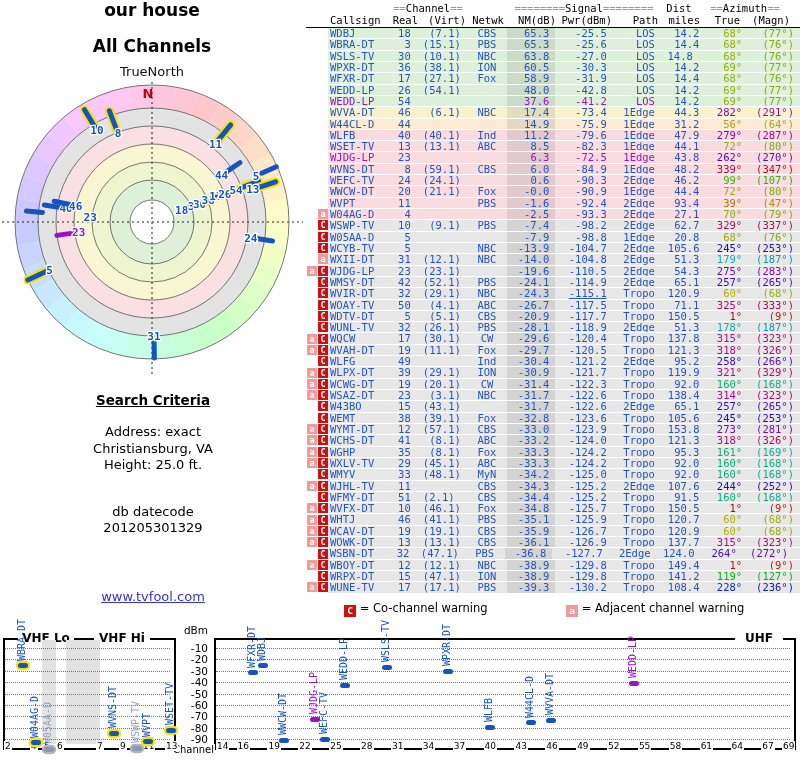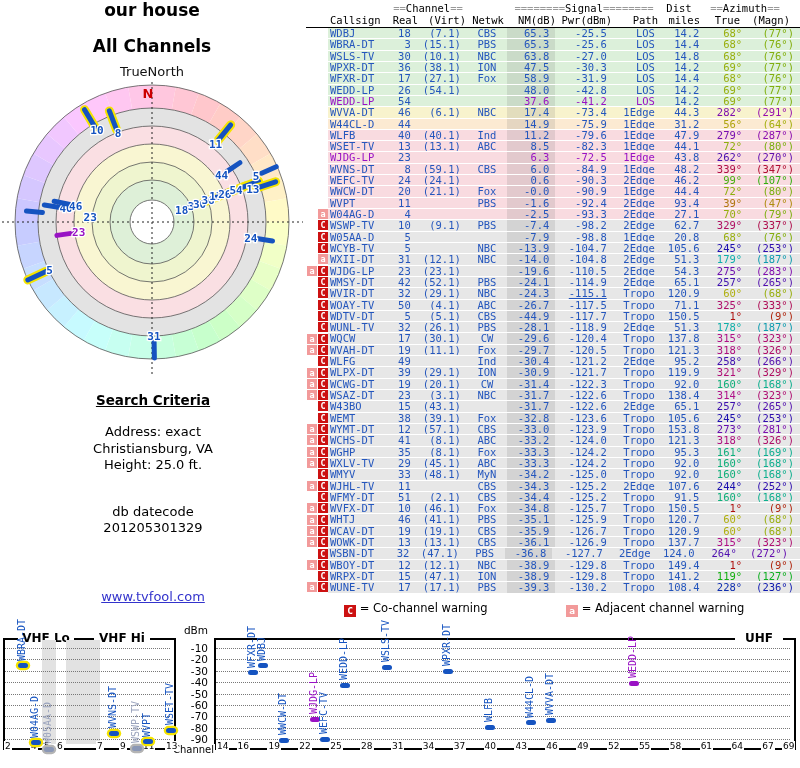--- a/index.html
+++ b/index.html
@@ -225,31 +225,31 @@
       </div>
       <div class="trow">
         <span class="gut"></span>
         <span class="cell l bg-g" style="width: 60px; padding-left: 2px;">WSLS-TV</span>
         <span class="cell r bg-g" style="width: 28px; padding-right: 6px;">30</span>
         <span class="cell r bg-g" style="width: 48px; padding-right: 6px;">(10.1)</span>
         <span class="cell c bg-g" style="width: 44px;">NBC</span>
         <span class="cell r bg-g nmcell" style="width: 46px; padding-right: 6px;">63.8</span>
         <span class="cell r bg-g" style="width: 56px; padding-right: 6px;">-27.0</span>
         <span class="cell r bg-g" style="width: 46px; padding-right: 6px;">LOS</span>
-        <span class="cell r bg-g" style="width: 42px; padding-right: 6px;">14.8</span>
+        <span class="cell r bg-g" style="width: 42px; padding-right: 6px; text-align: center;">14.8</span>
         <span class="cell r bg-g" style="color: rgb(153, 175, 14); width: 40px; padding-right: 6px;">68°</span>
         <span class="cell r bg-g" style="color: rgb(132, 175, 14); width: 50px; padding-right: 6px;">(76°)</span>
       </div>
       <div class="trow">
         <span class="gut"></span>
         <span class="cell l bg-g" style="width: 60px; padding-left: 2px;">WPXR-DT</span>
         <span class="cell r bg-g" style="width: 28px; padding-right: 6px;">36</span>
         <span class="cell r bg-g" style="width: 48px; padding-right: 6px;">(38.1)</span>
         <span class="cell c bg-g" style="width: 44px;">ION</span>
-        <span class="cell r bg-g nmcell" style="width: 46px; padding-right: 6px;">47.5</span>
+        <span class="cell r bg-g nmcell" style="width: 46px; padding-right: 6px;">60.5</span>
         <span class="cell r bg-g" style="width: 56px; padding-right: 6px;">-30.3</span>
         <span class="cell r bg-g" style="width: 46px; padding-right: 6px;">LOS</span>
         <span class="cell r bg-g" style="width: 42px; padding-right: 6px;">14.2</span>
         <span class="cell r bg-g" style="color: rgb(150, 175, 14); width: 40px; padding-right: 6px;">69°</span>
         <span class="cell r bg-g" style="color: rgb(129, 175, 14); width: 50px; padding-right: 6px;">(77°)</span>
       </div>
       <div class="trow">
         <span class="gut"></span>
         <span class="cell l bg-g" style="width: 60px; padding-left: 2px;">WFXR-DT</span>
         <span class="cell r bg-g" style="width: 28px; padding-right: 6px;">17</span>
@@ -542,21 +542,21 @@
         <span class="cell r bg-x" style="color: rgb(175, 14, 86); width: 50px; padding-right: 6px;">(333°)</span>
       </div>
       <div class="trow">
         <span class="gut">
           <span class="wc">C</span>
         </span>
         <span class="cell l bg-x" style="width: 60px; padding-left: 2px;">WDTV-DT</span>
         <span class="cell r bg-x" style="width: 28px; padding-right: 6px;">5</span>
         <span class="cell r bg-x" style="width: 48px; padding-right: 6px;">(5.1)</span>
         <span class="cell c bg-x" style="width: 44px;">CBS</span>
-        <span class="cell r bg-x nmcell" style="width: 46px; padding-right: 6px;">-44.9</span>
+        <span class="cell r bg-x nmcell" style="width: 46px; padding-right: 6px;">-20.9</span>
         <span class="cell r bg-x" style="width: 56px; padding-right: 6px;">-117.7</span>
         <span class="cell r bg-x" style="width: 46px; padding-right: 6px;">Tropo</span>
         <span class="cell r bg-x" style="width: 42px; padding-right: 6px;">150.5</span>
         <span class="cell r bg-x" style="color: rgb(175, 17, 14); width: 40px; padding-right: 6px;">1°</span>
         <span class="cell r bg-x" style="color: rgb(175, 38, 14); width: 50px; padding-right: 6px;">(9°)</span>
       </div>
       <div class="trow">
         <span class="gut">
           <span class="wc">C</span>
         </span>
@@ -790,21 +790,21 @@
         <span class="cell r bg-x" style="width: 42px; padding-right: 6px;">107.6</span>
         <span class="cell r bg-x" style="color: rgb(25, 14, 175); width: 40px; padding-right: 6px;">244°</span>
         <span class="cell r bg-x" style="color: rgb(46, 14, 175); width: 50px; padding-right: 6px;">(252°)</span>
       </div>
       <div class="trow">
         <span class="gut">
           <span class="wc">C</span>
         </span>
         <span class="cell l bg-x" style="width: 60px; padding-left: 2px;">WFMY-DT</span>
         <span class="cell r bg-x" style="width: 28px; padding-right: 6px;">51</span>
-        <span class="cell r bg-x" style="width: 48px; padding-right: 6px;">(2.1)</span>
+        <span class="cell r bg-x" style="width: 48px; padding-right: 6px; text-align: center;">(2.1)</span>
         <span class="cell c bg-x" style="width: 44px;">CBS</span>
         <span class="cell r bg-x nmcell" style="width: 46px; padding-right: 6px;">-34.4</span>
         <span class="cell r bg-x" style="width: 56px; padding-right: 6px;">-125.2</span>
         <span class="cell r bg-x" style="width: 46px; padding-right: 6px;">Tropo</span>
         <span class="cell r bg-x" style="width: 42px; padding-right: 6px;">91.5</span>
         <span class="cell r bg-x" style="color: rgb(14, 175, 121); width: 40px; padding-right: 6px;">160°</span>
         <span class="cell r bg-x" style="color: rgb(14, 175, 142); width: 50px; padding-right: 6px;">(168°)</span>
       </div>
       <div class="trow">
         <span class="gut">

